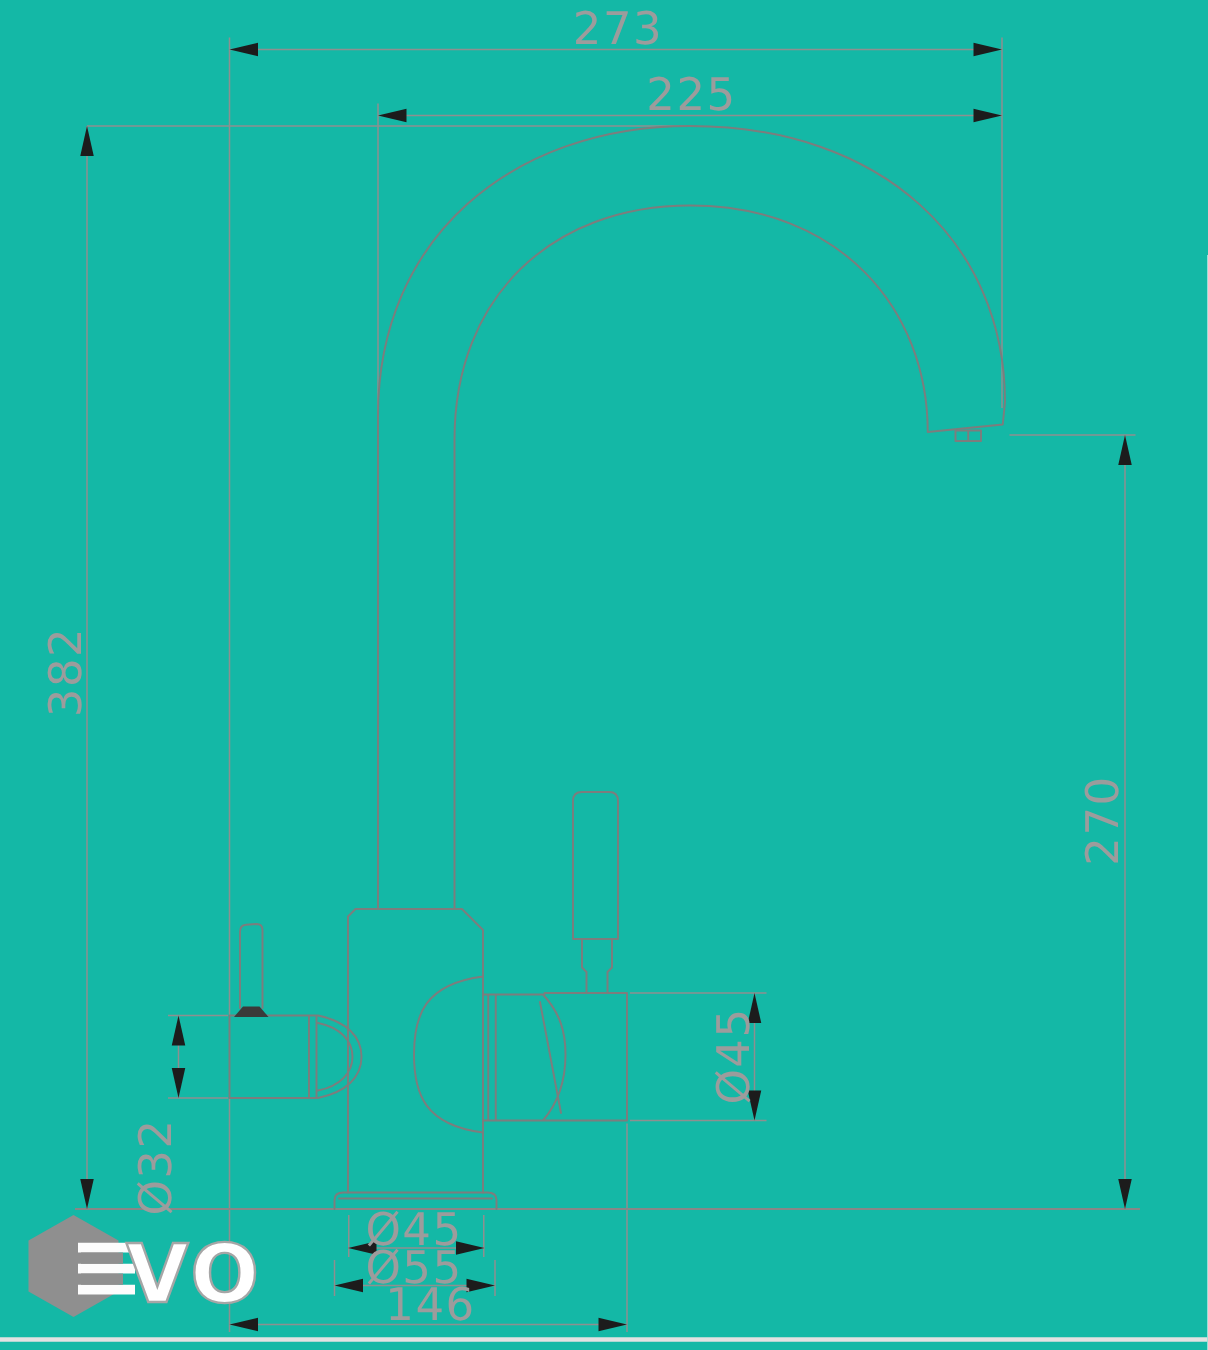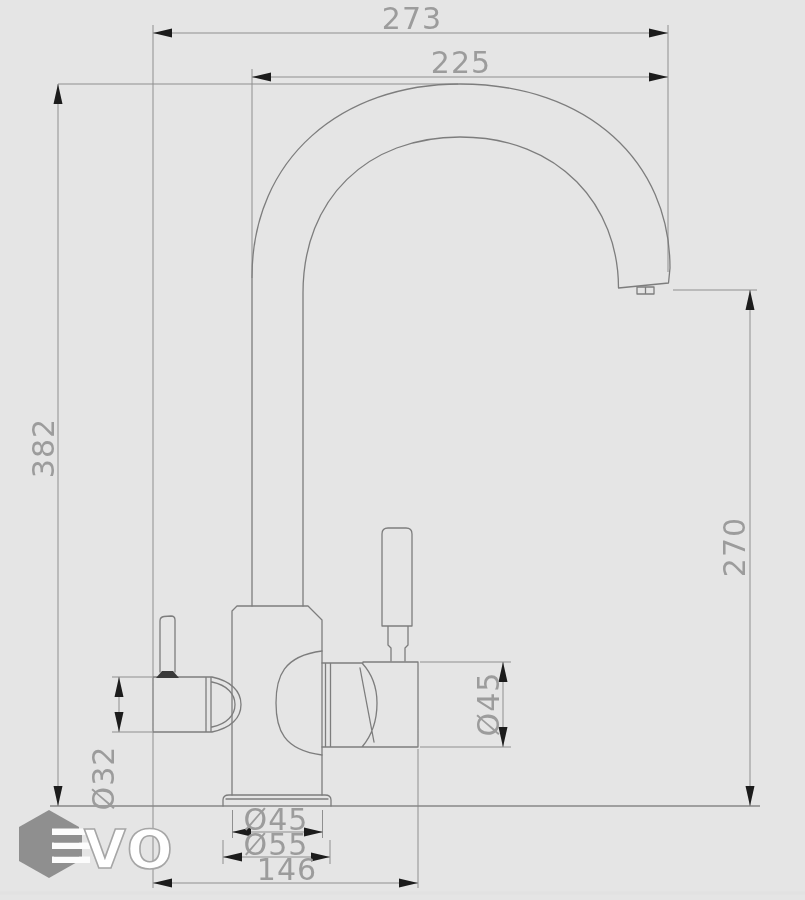--- a/index.html
+++ b/index.html
@@ -1,19 +1,19 @@
 <!DOCTYPE html>
 <html><head>
 <meta charset="utf-8">
 <style>
   html,body{margin:0;padding:0;background:#ffffff;}
   .page{
     position:relative;
     width:805px;height:900px;
-    background:#e5e5e5;
+    background:#14b8a6;
     overflow:hidden;
     font-family:"DejaVu Sans",sans-serif;
   }
   svg{position:absolute;left:0;top:0;}
   .dim-text{
     font-family:"DejaVu Sans",sans-serif;
     font-size:30px;
     letter-spacing:1px;
     fill:#9c9c9c;
   }

